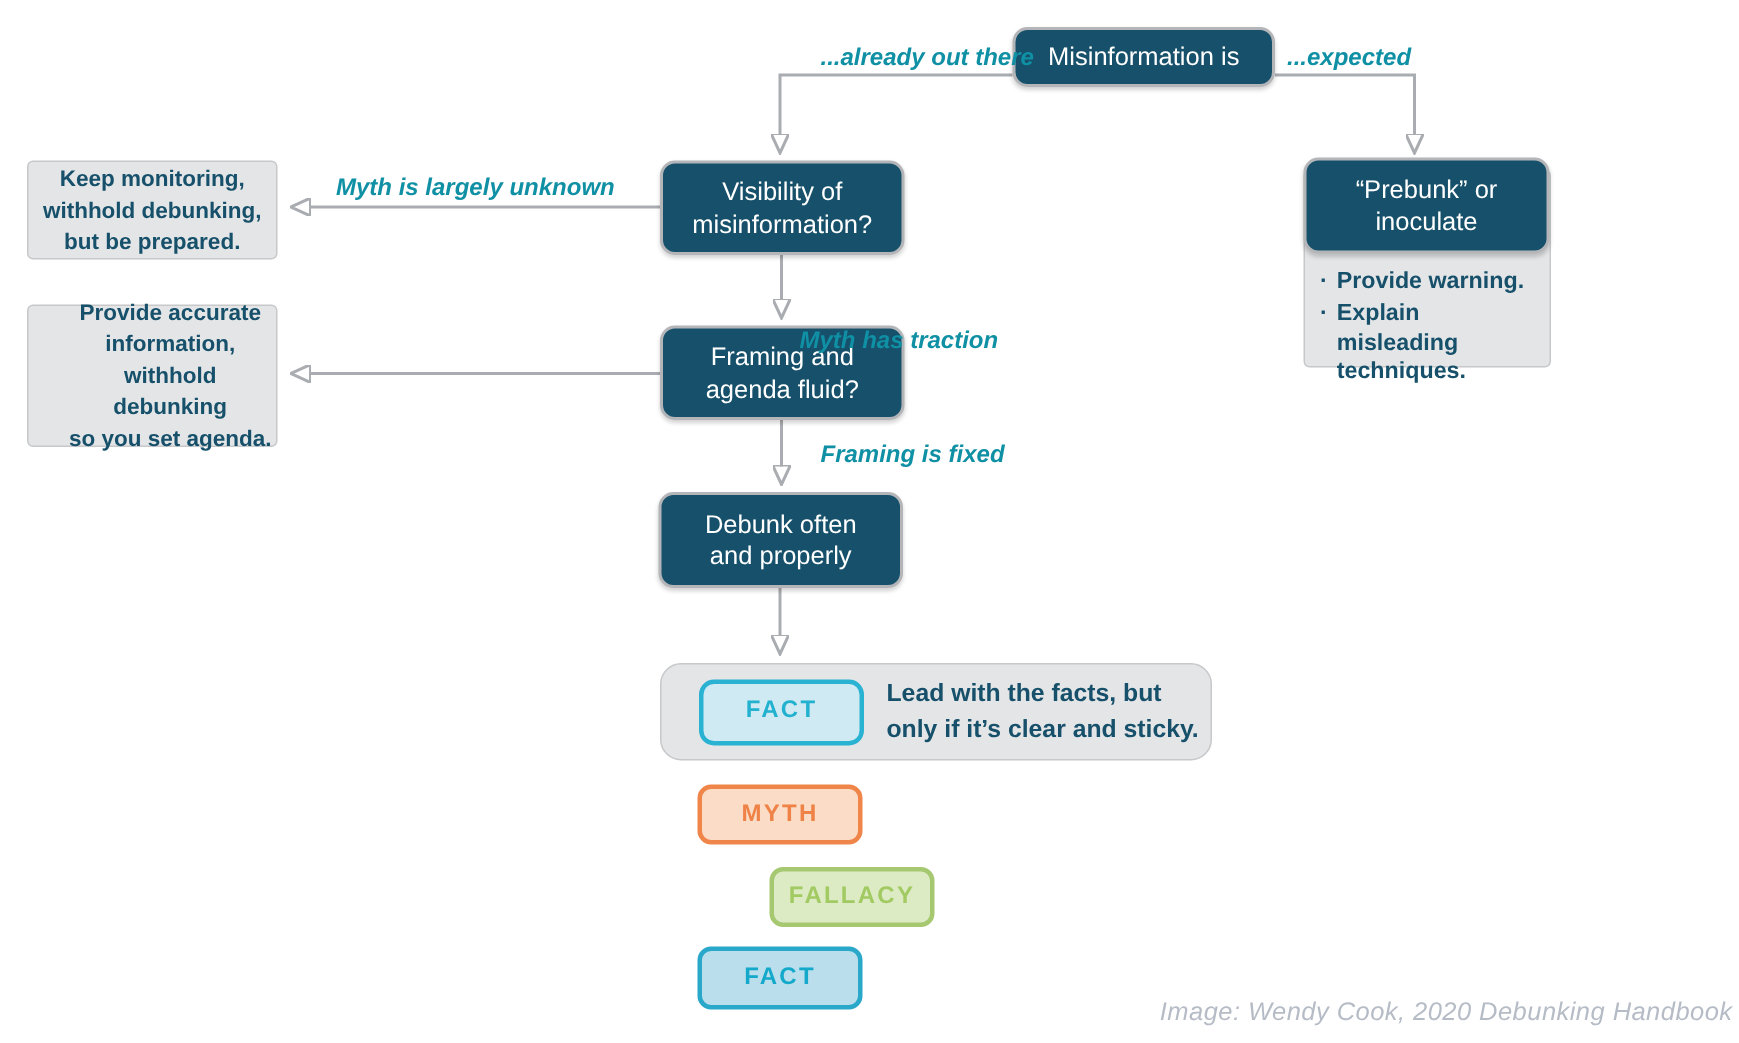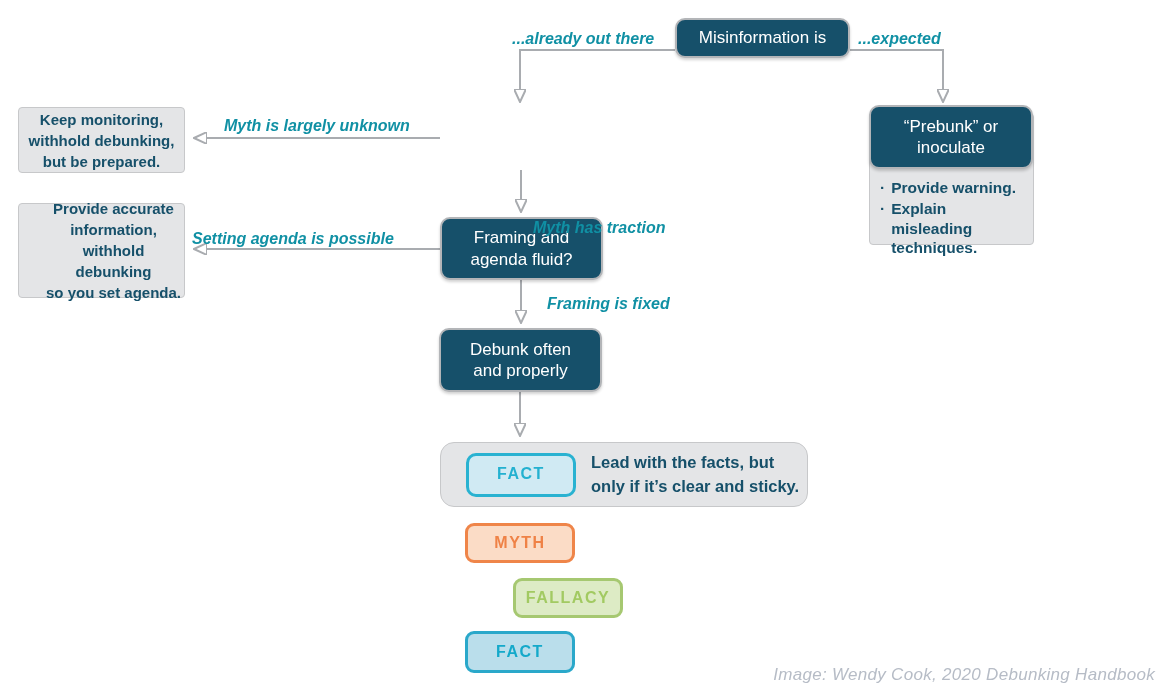--- a/index.html
+++ b/index.html
@@ -42,21 +42,21 @@
   .p-factrow{
     left:440px;top:442px;width:368px;height:65px;border-radius:14px;
     justify-content:flex-start;text-align:left;padding-left:25px;gap:15px;font-size:16.5px;
   }
 
   
   .edge-label{
     position:absolute;color:#1090a4;font-weight:700;font-style:italic;font-size:16px;
     white-space:nowrap;z-index:3;
   }
-  .el-already{left:512px;top:30px;}
+  .el-already{left:547px;top:30px;}
   .el-expected{left:858px;top:30px;font-style:italic;}
   .el-unknown{left:224px;top:117px;}
   .el-traction{left:533px;top:183px;margin-top:36px;}
   .el-agenda{left:192px;top:230px;}
   .el-fixed{left:547px;top:295px;}
 
   
   .badge{
     position:absolute;border-radius:9px;border:3px solid;box-sizing:border-box;
     display:flex;align-items:center;justify-content:center;
@@ -90,20 +90,22 @@
     <path d="M675,50 H520 V90" marker-end="url(#ah)"></path>
     <path d="M850,50 H943 V90" marker-end="url(#ah)"></path>
     <path d="M521,170 V200" marker-end="url(#ah)"></path>
     <path d="M521,280 V311" marker-end="url(#ah)"></path>
     <path d="M520,392 V424" marker-end="url(#ah)"></path>
     <path d="M440,138 H206" marker-end="url(#ah)"></path>
     <path d="M440,249 H206" marker-end="url(#ah)"></path>
   </svg>
 
   <div class="node n-misinfo">Misinformation is</div>
+  <div class="node n-visibility">Visibility of
+misinformation?</div>
   <div class="node n-framing">Framing and
 agenda fluid?</div>
   <div class="node n-debunk">Debunk often
 and properly</div>
 
   <div class="panel p-prebunk">
     <div class="bullet-row">
       <span class="bullet-glyph">·</span>
       <span>Provide warning.</span>
     </div>
@@ -127,21 +129,20 @@
   <div class="panel p-factrow">
     <div class="badge b-fact-inline">FACT</div>
     <div>Lead with the facts, but
 only if it’s clear and sticky.</div>
   </div>
 
   <div class="edge-label el-already">...already out there</div>
   <div class="edge-label el-expected">...expected</div>
   <div class="edge-label el-unknown">Myth is largely unknown</div>
   <div class="edge-label el-traction">Myth has traction</div>
-  <div class="edge-label el-agenda">Setting agenda is possible</div>
   <div class="edge-label el-fixed">Framing is fixed</div>
 
   <div class="badge b-myth">MYTH</div>
   <div class="badge b-fallacy">FALLACY</div>
   <div class="badge b-fact">FACT</div>
 
   <div class="caption">Image: Wendy Cook, 2020 Debunking Handbook</div>
 
 </div>
 

